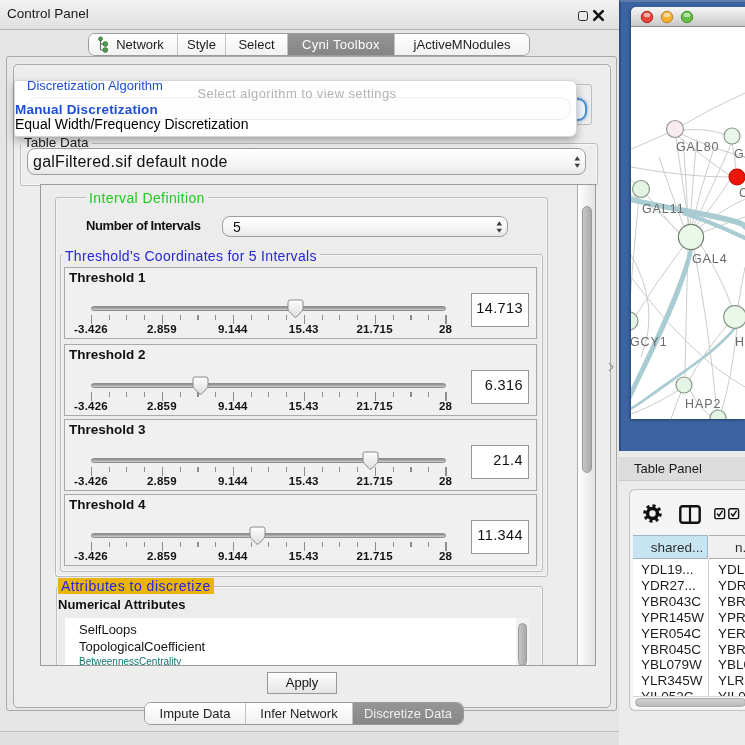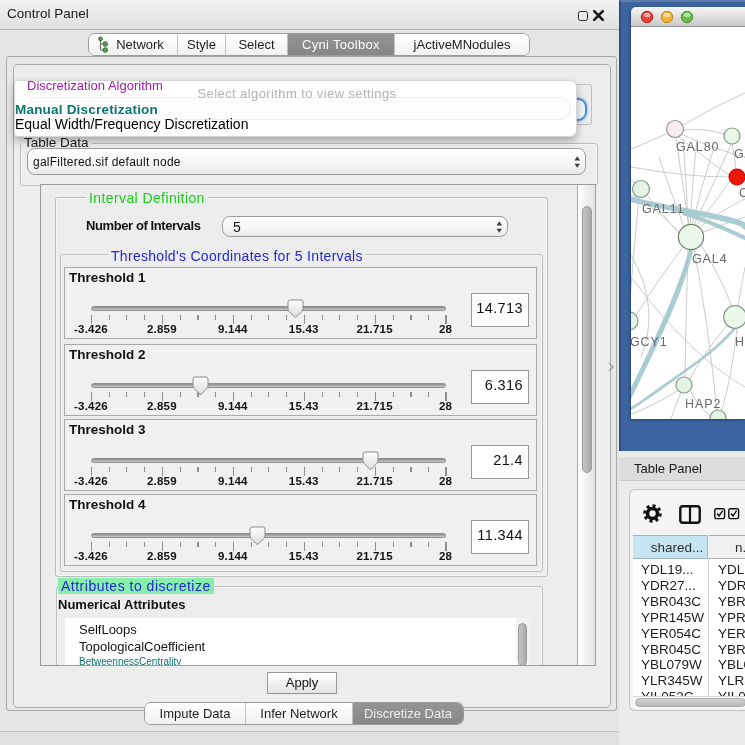--- a/index.html
+++ b/index.html
@@ -70,42 +70,42 @@
   <svg class="abs" style="left:592px; top:9px;" width="13" height="13" viewBox="0 0 13 13">
     <path d="M2.2 2.2 L10.8 10.8 M10.8 2.2 L2.2 10.8" stroke="#151515" stroke-width="2.6" stroke-linecap="round"></path>
   </svg>
 
   <div class="abs" id="outerpanel"></div>
   <div class="abs" id="innerpanel"></div>
 
   <div class="group" style="left:20px; top:143px; width:578px; height:43px;"></div>
   <div class="gtitle" style="left:21px; top:135px; color:#1c1c1c; background:#ededed; font-size:13.5px;">Table Data</div>
   <div class="combo" style="left:27px; top:148px; width:559px; height:27px;">
-    <span class="txt" style="left:5px; font-size:12px; letter-spacing:0.25px;">galFiltered.sif default node</span>
+    <span class="txt" style="left:5px; font-size:16px; letter-spacing:0.25px;">galFiltered.sif default node</span>
     <svg class="arr" viewBox="0 0 8 14">
         <path d="M4 0 L7.4 5 H0.6 Z" fill="#3c3c3c"></path>
         <path d="M4 14 L7.4 9 H0.6 Z" fill="#3c3c3c"></path>
       </svg>
   </div>
 
   <div class="abs" id="scrollpane" style="left:40px; top:184px; width:556px; height:482px; border:1px solid #9b9b9b; background:#ececec; overflow:hidden;">
 
     <div class="group" style="left:14px; top:12px; width:493px; height:380px;"></div>
     <div class="gtitle" style="left:14px; top:5px; color:#1dcb1d; background:#ececec; letter-spacing:0.4px;margin-left:31px;">Interval Definition</div>
     <div class="abs" style="left:45px; top:33px; font-size:13px; font-weight:bold; letter-spacing:-0.4px; color:#111;">Number of Intervals</div>
     <div class="combo" style="left:181px; top:31px; width:286px; height:21px;">
       <span class="txt">5</span>
       <svg class="arr" viewBox="0 0 8 14">
           <path d="M4 0 L7.4 5 H0.6 Z" fill="#3c3c3c"></path>
           <path d="M4 14 L7.4 9 H0.6 Z" fill="#3c3c3c"></path>
         </svg>
     </div>
 
     <div class="group" style="left:19px; top:69px; width:483px; height:318px;"></div>
-    <div class="gtitle" style="left:21px; top:63px; color:#2626d8; background:#ececec; letter-spacing:0.3px;margin-left:46px;">Threshold's Coordinates for 5 Intervals</div>
+    <div class="gtitle" style="left:21px; top:63px; color:#2626d8; background:#ececec; letter-spacing:0.3px;">Threshold's Coordinates for 5 Intervals</div>
 
     <svg width="0" height="0" style="position:absolute;">
         <defs>
           <linearGradient id="tg" x1="0" y1="0" x2="0" y2="1">
             <stop offset="0" stop-color="#ffffff"></stop>
             <stop offset="1" stop-color="#dcdcdc"></stop>
           </linearGradient>
         </defs>
       </svg>
 <div class="tpanel" style="top:82px; height:72px; left:23px;">
@@ -167,21 +167,21 @@
   <div class="slab" style="left:208.7px;">15.43</div>
   <div class="slab" style="left:279.6px;">21.715</div>
   <div class="slab" style="left:350.5px;">28</div>
 <svg class="thumb" style="left:183.9px;" viewBox="0 0 17 20">
   <path d="M3 1 H14 Q16 1 16 3 V9.5 Q16 11.2 14.8 12.4 L9.9 17.6 Q8.5 19 7.1 17.6 L2.2 12.4 Q1 11.2 1 9.5 V3 Q1 1 3 1 Z" fill="url(#tg)" stroke="#8a8a8a" stroke-width="1"></path>
 </svg>
   <div class="vbox">11.344</div>
 </div>
 
     <div class="group" style="left:15px; top:401px; width:487px; height:100px;"></div>
-    <div class="gtitle" style="left:17px; top:393px; color:#2626d8; background:#86efac; letter-spacing:0.5px;">Attributes to discretize</div>
+    <div class="gtitle" style="left:17px; top:393px; color:#2626d8; background:#eab308; letter-spacing:0.5px;">Attributes to discretize</div>
     <div class="abs" style="left:17px; top:412px; font-size:13px; font-weight:bold; color:#111;">Numerical Attributes</div>
     <div class="abs" style="left:24px; top:433px; width:464px; height:49px; background:#ffffff; overflow:hidden;">
       <div class="abs" style="left:14px; top:4px; font-size:13px; color:#141414;">SelfLoops</div>
       <div class="abs" style="left:14px; top:21px; font-size:13px; color:#141414;">TopologicalCoefficient</div>
       <div class="abs" style="left:14px; top:38px; font-size:10px; color:#0f766e;">BetweennessCentrality</div>
       <div class="abs" style="left:451px; top:0; width:13px; height:49px; background:#f2f2f2;"></div>
       <div class="vsbthumb" style="left:453px; top:5px; width:9px; height:43px;"></div>
     </div>
 
     <div class="abs" style="left:536px; top:0; width:20px; height:482px; background:linear-gradient(90deg,#ffffff,#e0e0e0); border-left:1px solid #ababab;"></div>
@@ -195,23 +195,23 @@
     <div class="seg" style="width:107px;">Infer Network</div>
     <div class="seg sel" style="width:110px;">Discretize Data</div>
   </div>
   <div class="abs" style="left:0; top:731px; width:619px; height:14px; background:#e0e0e0; border-top:1px solid #c2c2c2;"></div>
 
   <div class="group" style="left:20px; top:84px; width:572px; height:41px; box-shadow:none;"></div>
   <div class="abs" style="left:558px; top:98px; width:29px; height:23px; background:#eef5fb; border:2.5px solid #4f90d2; border-radius:9px; box-shadow:0 0 2px 1px rgba(90,154,214,.45);"></div>
 
   <div class="abs" id="popup" style="left:14px; top:80px; width:563px; height:57px; background:#ffffff; border:1px solid #d6d6d6; border-radius:2px 7px 7px 3px; box-shadow:0 4px 8px rgba(0,0,0,.3); z-index:40;"></div>
   <div class="abs" style="left:26px; top:97px; width:545px; height:23px; border:1px solid #eeeeee; border-radius:11px; background:#fdfdfd; z-index:40;"></div>
-  <div class="abs" style="left:27px; top:78px; font-size:13px; color:#a21caf; z-index:41;">Discretization Algorithm</div>
+  <div class="abs" style="left:27px; top:78px; font-size:13px; color:#1d4ed8; z-index:41;">Discretization Algorithm</div>
   <div class="abs" style="left:195px; top:86px; width:204px; text-align:center; font-size:13px; letter-spacing:0.4px; color:#b3b3b3; z-index:41;">Select algorithm to view settings</div>
-  <div class="abs" style="left:15px; top:102px; font-size:13.5px; font-weight:bold; letter-spacing:0.2px; color:#0f766e; z-index:41;">Manual Discretization</div>
+  <div class="abs" style="left:15px; top:102px; font-size:13.5px; font-weight:bold; letter-spacing:0.2px; color:#1d4ed8; z-index:41;">Manual Discretization</div>
   <div class="abs" id="toptabs">
     <div class="seg" style="width:89px;">
       <svg width="12" height="17" viewBox="0 0 12 17" style="margin-right:6px; margin-left:-4px;">
         <path d="M2.5 3 V14 M2.5 8 H7 M2.5 14 H7" stroke="#6a6a6a" stroke-width="1.1" fill="none"></path>
         <circle cx="2.5" cy="2.8" r="1.9" fill="#55a055" stroke="#2f6b2f" stroke-width="0.9"></circle>
         <circle cx="7.3" cy="8" r="2.3" fill="#55a055" stroke="#2f6b2f" stroke-width="0.9"></circle>
         <circle cx="7.3" cy="14" r="2.3" fill="#55a055" stroke="#2f6b2f" stroke-width="0.9"></circle>
       </svg>
       Network</div>
     <div class="seg" style="width:48px;">Style</div>

